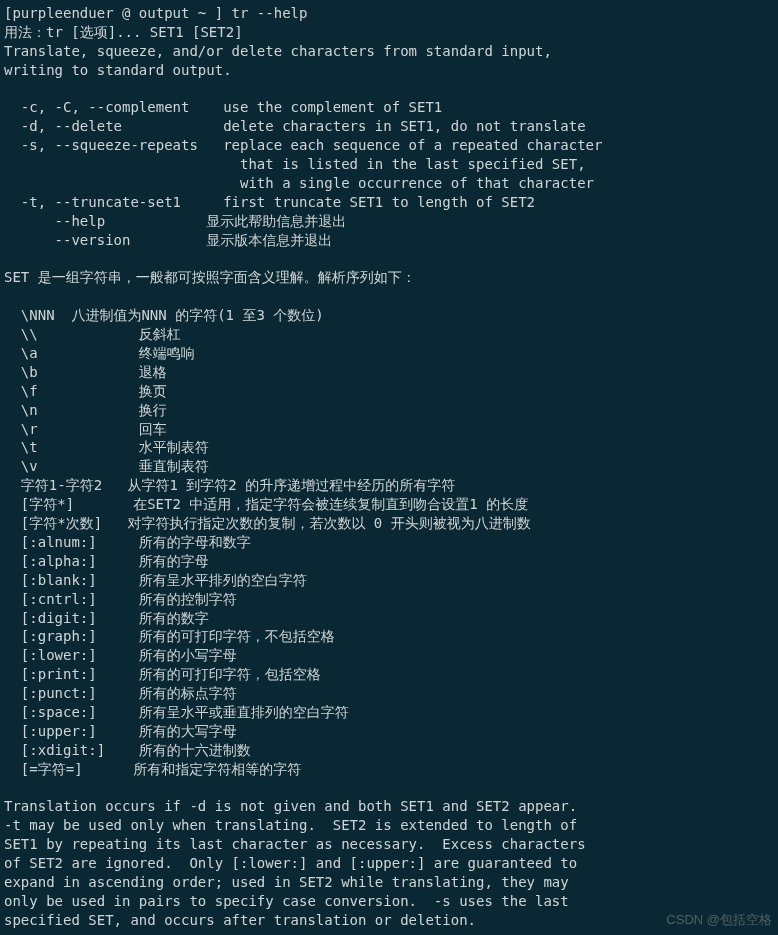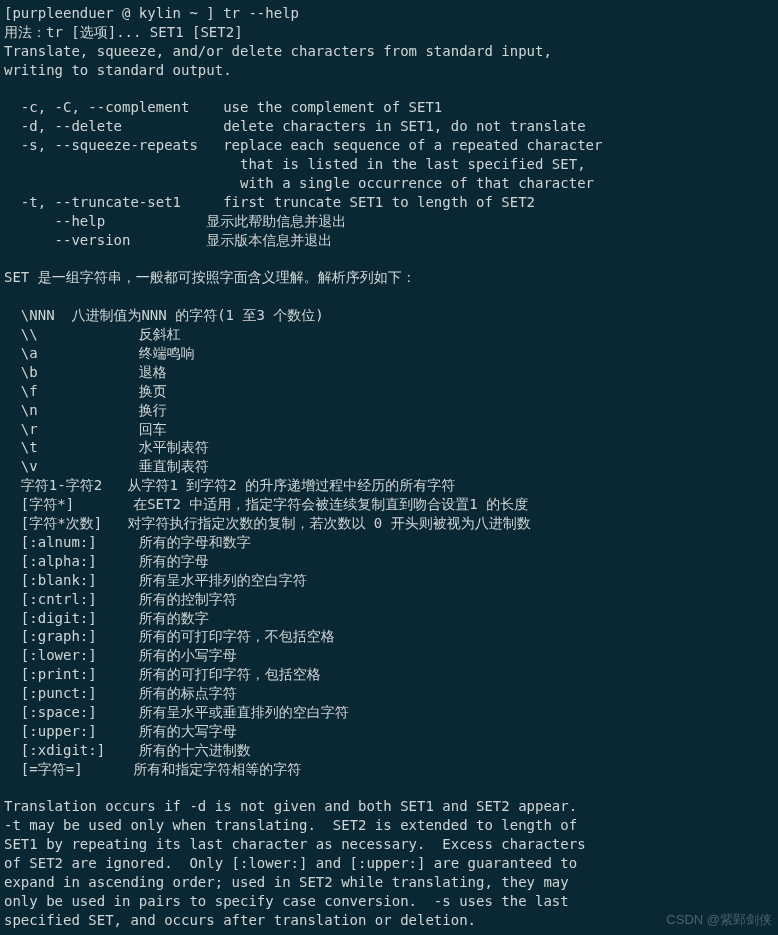--- a/index.html
+++ b/index.html
@@ -27,21 +27,21 @@
       bottom: 6px;
       right: 6px;
       color: rgba(200,200,200,0.35);
       font-size: 13px;
       font-family: sans-serif;
     }
   </style>
 </head>
 <body>
 
-<div class="terminal"><span>[purpleenduer @ kylin ~ ] tr --help</span>
+<div class="terminal"><span>[purpleenduer @ output ~ ] tr --help</span>
 <span>用法：tr [选项]... SET1 [SET2]
 Translate, squeeze, and/or delete characters from standard input,
 writing to standard output.
 
   -c, -C, --complement    use the complement of SET1
   -d, --delete            delete characters in SET1, do not translate
   -s, --squeeze-repeats   replace each sequence of a repeated character
                             that is listed in the last specified SET,
                             with a single occurrence of that character
   -t, --truncate-set1     first truncate SET1 to length of SET2
@@ -83,13 +83,13 @@
 expand in ascending order; used in SET2 while translating, they may
 only be used in pairs to specify case conversion.  -s uses the last
 specified SET, and occurs after translation or deletion.
 
 GNU coreutils online help: &lt;http://www.gnu.org/software/coreutils/&gt;
 请向&lt;http://translationproject.org/team/zh_CN.html&gt; 报告tr 的翻译错误
 Full documentation at: &lt;http://www.gnu.org/software/coreutils/tr&gt;
 or available locally via: info '(coreutils) tr invocation'</span>
 </div>
 
-<div class="watermark">CSDN @紫郢剑侠</div>
+<div class="watermark">CSDN @包括空格</div>
 
 </body></html>

